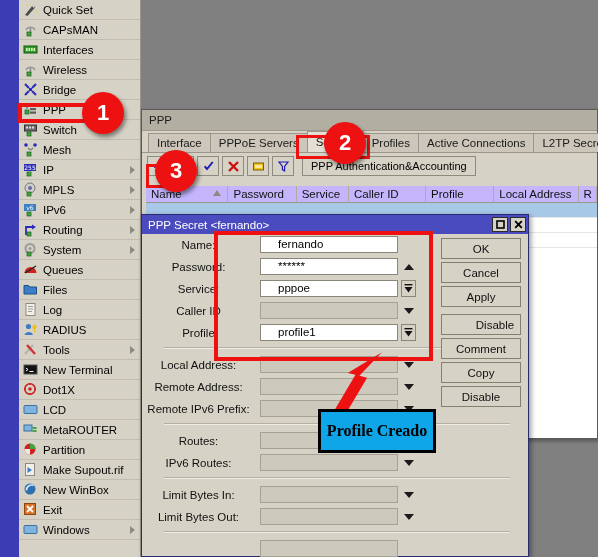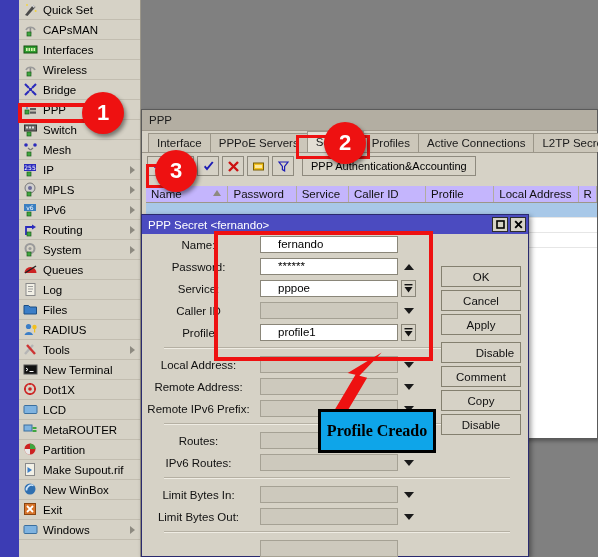--- a/index.html
+++ b/index.html
@@ -163,21 +163,21 @@
   }
   .caret-up{
     width:0;height:0;border-bottom:6px solid #1a1a1a;
     border-left:5px solid transparent;border-right:5px solid transparent;
   }
   .hsep{height:1px;background:#b5b0a3;margin:4px 18px 5px 22px;
         border-bottom:1px solid #efece3;}
 
   
   #dialog-buttons{
-    position:absolute;right:7px;top:4px;width:80px;margin-top:28px;
+    position:absolute;right:7px;top:4px;width:80px;
   }
   .dbtn{
     height:21px;margin-bottom:3px;background:#d6d2c6;
     border:1px solid #84806f;box-sizing:border-box;
     display:flex;align-items:center;justify-content:center;
     font-size:11.5px;color:#111;
   }
   .dbtn.gap{margin-top:7px;padding-left:28px;}
 
   
@@ -333,30 +333,30 @@
       </div>
       <div class="menu-item">
         <span class="mi-ico"><svg width="15" height="15" viewBox="0 0 15 15">
             <path d="M1.5 11 a6 6 0 0 1 12 0 Z" fill="#cc2222"></path>
             <path d="M2 11 L13 4" stroke="#222" stroke-width="1.4"></path>
           </svg></span>
         <span class="mi-label">Queues</span>
       </div>
       <div class="menu-item">
         <span class="mi-ico"><svg width="15" height="15" viewBox="0 0 15 15">
+            <path d="M1 3.5 H5.5 L7 5 H13.5 V12 H1 Z" fill="#3b7ec7" stroke="#1d4f84"></path>
+          </svg></span>
+        <span class="mi-label">Files</span>
+      </div>
+      <div class="menu-item">
+        <span class="mi-ico"><svg width="15" height="15" viewBox="0 0 15 15">
             <rect x="3" y="1.5" width="9" height="12" fill="#f2f0e6" stroke="#8a8a8a"></rect>
             <path d="M5 4.5 H10 M5 7 H10 M5 9.5 H9" stroke="#9a9a9a"></path>
           </svg></span>
         <span class="mi-label">Log</span>
-      </div>
-      <div class="menu-item">
-        <span class="mi-ico"><svg width="15" height="15" viewBox="0 0 15 15">
-            <path d="M1 3.5 H5.5 L7 5 H13.5 V12 H1 Z" fill="#3b7ec7" stroke="#1d4f84"></path>
-          </svg></span>
-        <span class="mi-label">Files</span>
       </div>
       <div class="menu-item">
         <span class="mi-ico"><svg width="15" height="15" viewBox="0 0 15 15">
             <circle cx="5.5" cy="4.5" r="2.6" fill="#3b7ec7"></circle>
             <path d="M1.5 13 a4.5 4.5 0 0 1 8.5 0 Z" fill="#3b7ec7"></path>
             <circle cx="11.5" cy="5" r="2.2" fill="#f2c01e"></circle>
             <rect x="11" y="6.5" width="1.2" height="4" fill="#f2c01e"></rect>
           </svg></span>
         <span class="mi-label">RADIUS</span>
       </div>

